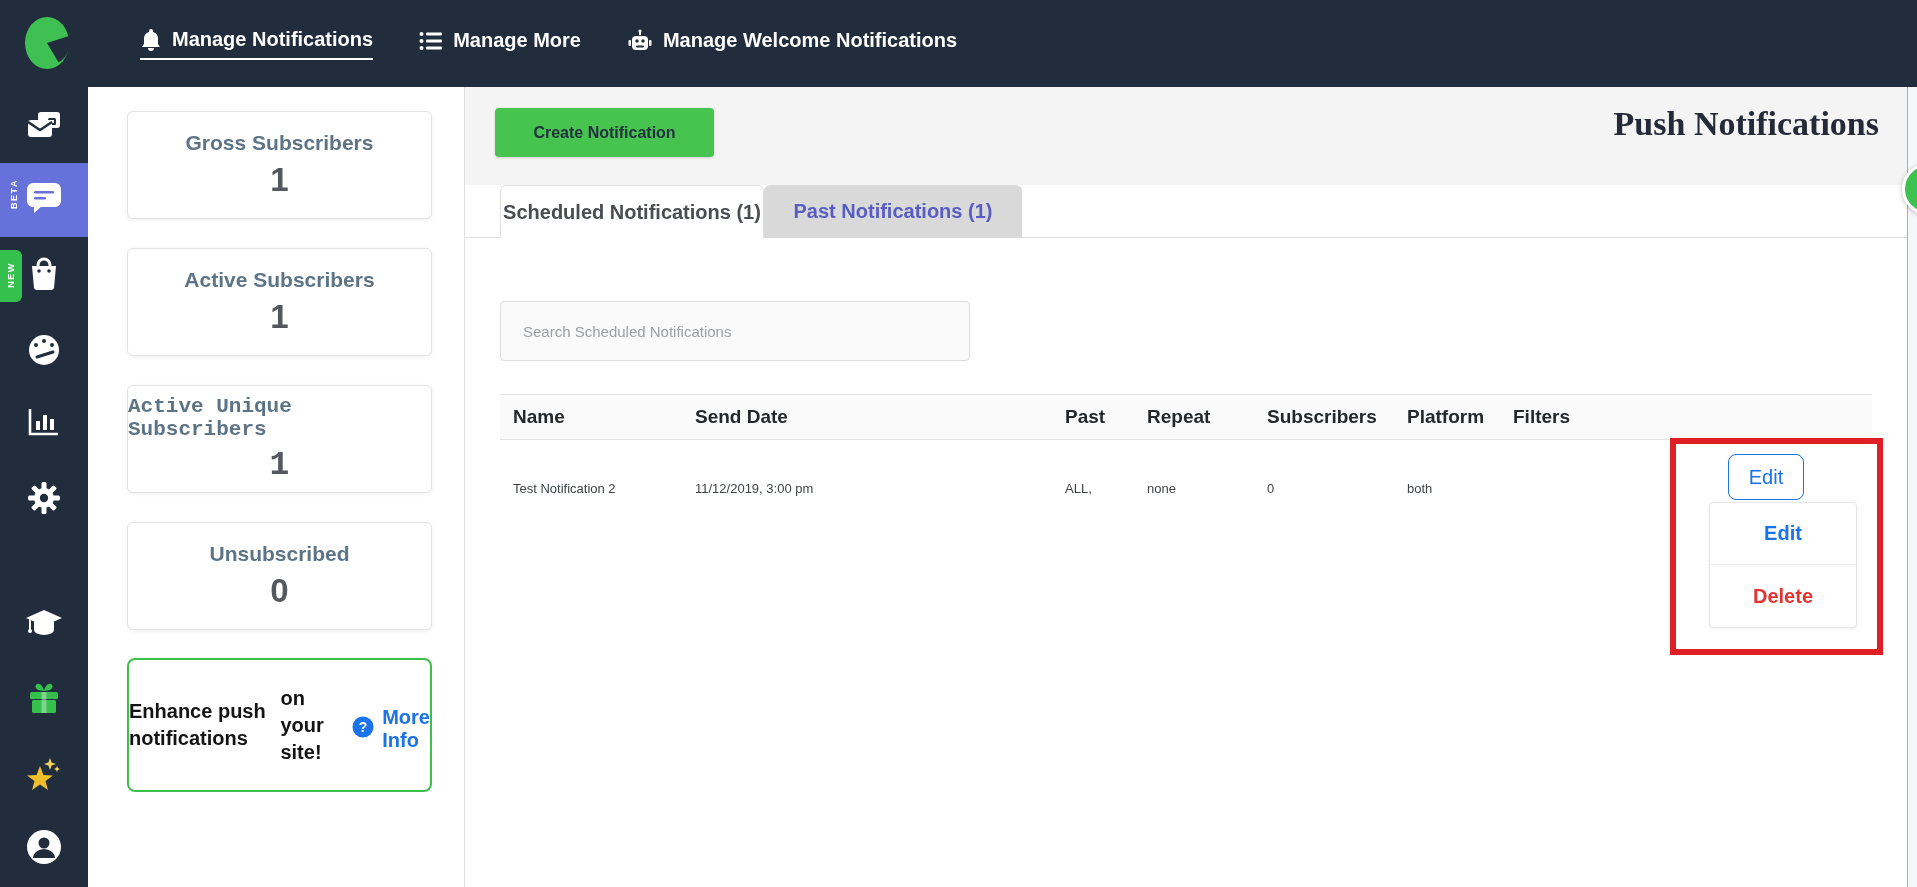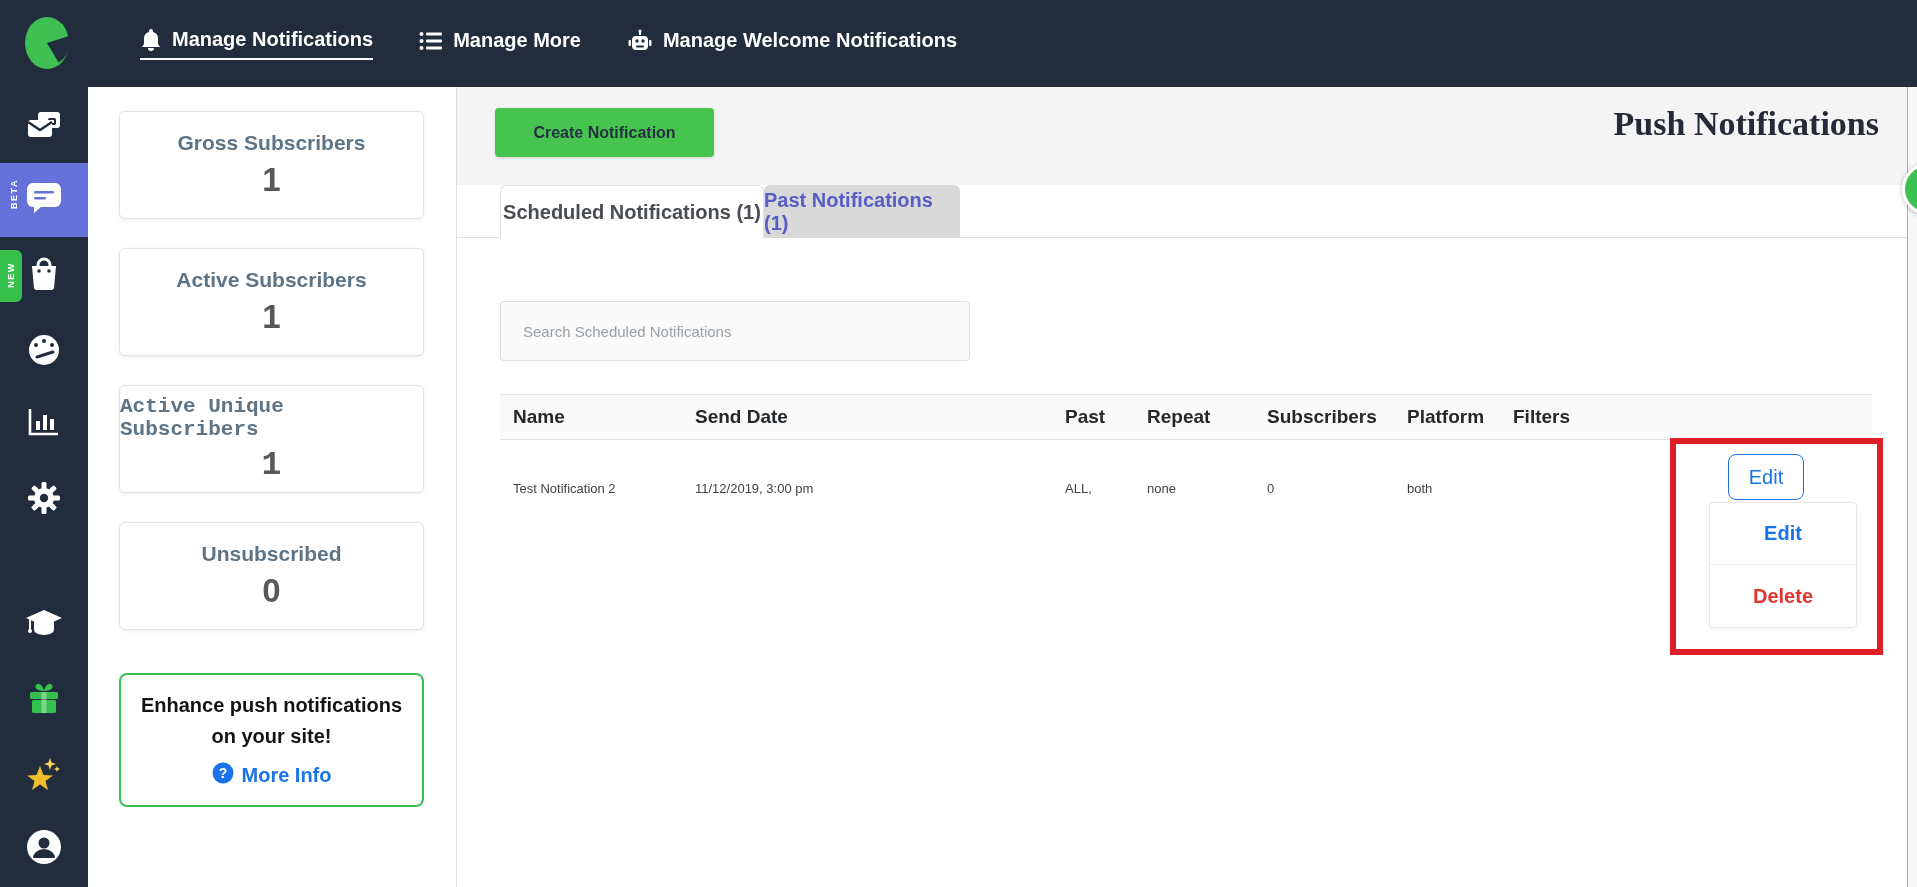--- a/index.html
+++ b/index.html
@@ -24,31 +24,31 @@
   .rail-active-band { position:absolute; left:0; top:76px; width:88px; height:74px;
     background:#6671da; }
   .vlabel { position:absolute; color:#fff; font-size:9px; font-weight:bold;
     letter-spacing:1.5px; transform:rotate(-90deg); transform-origin:center; }
   .beta-label { left:-6px; top:102px; width:40px; text-align:center; }
   .new-tag { position:absolute; left:0; top:163px; width:22px; height:52px;
     background:#35c04d; border-radius:0 6px 6px 0; }
   .new-label { left:-9px; top:183px; width:40px; text-align:center; }
 
   
-  .stats { position:absolute; left:88px; top:87px; width:369px; height:800px;
+  .stats { position:absolute; left:96px; top:87px; width:369px; height:800px;
     background:#fff; border-right:1px solid #e0e0e0; z-index:10; }
   .card { position:absolute; left:31px; width:305px; height:108px;
     background:#fff; border:1px solid #e3e3e3; border-radius:6px;
     box-shadow:0 1px 4px rgba(0,0,0,0.07);
     display:flex; flex-direction:column; align-items:center; justify-content:center; gap:6px; }
   .card-label { color:#5d7486; font-weight:bold; font-size:21px; }
   .card-value { color:#55585c; font-weight:bold; font-size:33px; }
   .promo { position:absolute; left:31px; top:571px; width:305px; height:134px;
     background:#fff; border:2px solid #3dbf4f; border-radius:8px;
-    display:flex; flex-direction:column; align-items:center; justify-content:center; gap:4px;margin-top:15px; }
+    display:flex; flex-direction:row; align-items:center; justify-content:center; gap:4px; }
   .promo-line { color:#141414; font-weight:bold; font-size:20px; line-height:27px; }
   .promo-link { display:flex; align-items:center; gap:8px; margin-top:8px;
     color:#1a73e8; font-weight:bold; font-size:20px; cursor:pointer; }
 
   
   .main { position:absolute; left:457px; top:87px; width:1450px; height:800px; background:#fff; }
   .gray-band { position:absolute; left:0; top:0; width:1450px; height:98px; background:#f4f4f4; }
   .create-btn { position:absolute; left:38px; top:21px; width:219px; height:49px;
     background:#46c44f; border:none; border-radius:4px; color:#24313f;
     font-family:"Liberation Sans", sans-serif; font-weight:bold; font-size:16px;
@@ -56,21 +56,21 @@
   .page-title { position:absolute; right:28px; top:18px;
     font-family:"Liberation Serif", serif; font-weight:bold; font-size:34px; color:#242a38; }
 
   .tabstrip { position:absolute; left:0; top:98px; width:1450px; height:53px;
     background:#fff; border-bottom:1px solid #e0e0e0; }
   .tab { position:absolute; top:0; height:53px; display:flex; align-items:center;
     justify-content:center; font-weight:bold; font-size:20px; cursor:pointer;
     border-radius:6px 6px 0 0; }
   .tab.active { left:43px; width:264px; background:#fff; color:#494d51;
     border:1px solid #e2e2e2; border-bottom:1px solid #fff; height:54px; z-index:2; }
-  .tab.inactive { left:307px; width:196px; background:#d9d9d9; color:#575dc5; }
+  .tab.inactive { left:307px; width:258px; background:#d9d9d9; color:#575dc5; }
 
   .search-input { position:absolute; left:43px; top:214px; width:470px; height:60px;
     background:#fafafa; border:1px solid #ddd; border-radius:4px; padding:0 22px;
     font-family:"Liberation Sans", sans-serif; font-size:15px; color:#444; }
   .search-input::placeholder { color:#9aa0a6; }
 
   .table { position:absolute; left:43px; top:307px; width:1372px; }
   .thead { display:flex; align-items:center; height:46px; background:#fafafa;
     border-top:1px solid #e3e3e3; border-bottom:1px solid #e3e3e3;
     font-weight:bold; font-size:19px; color:#25282b; }

